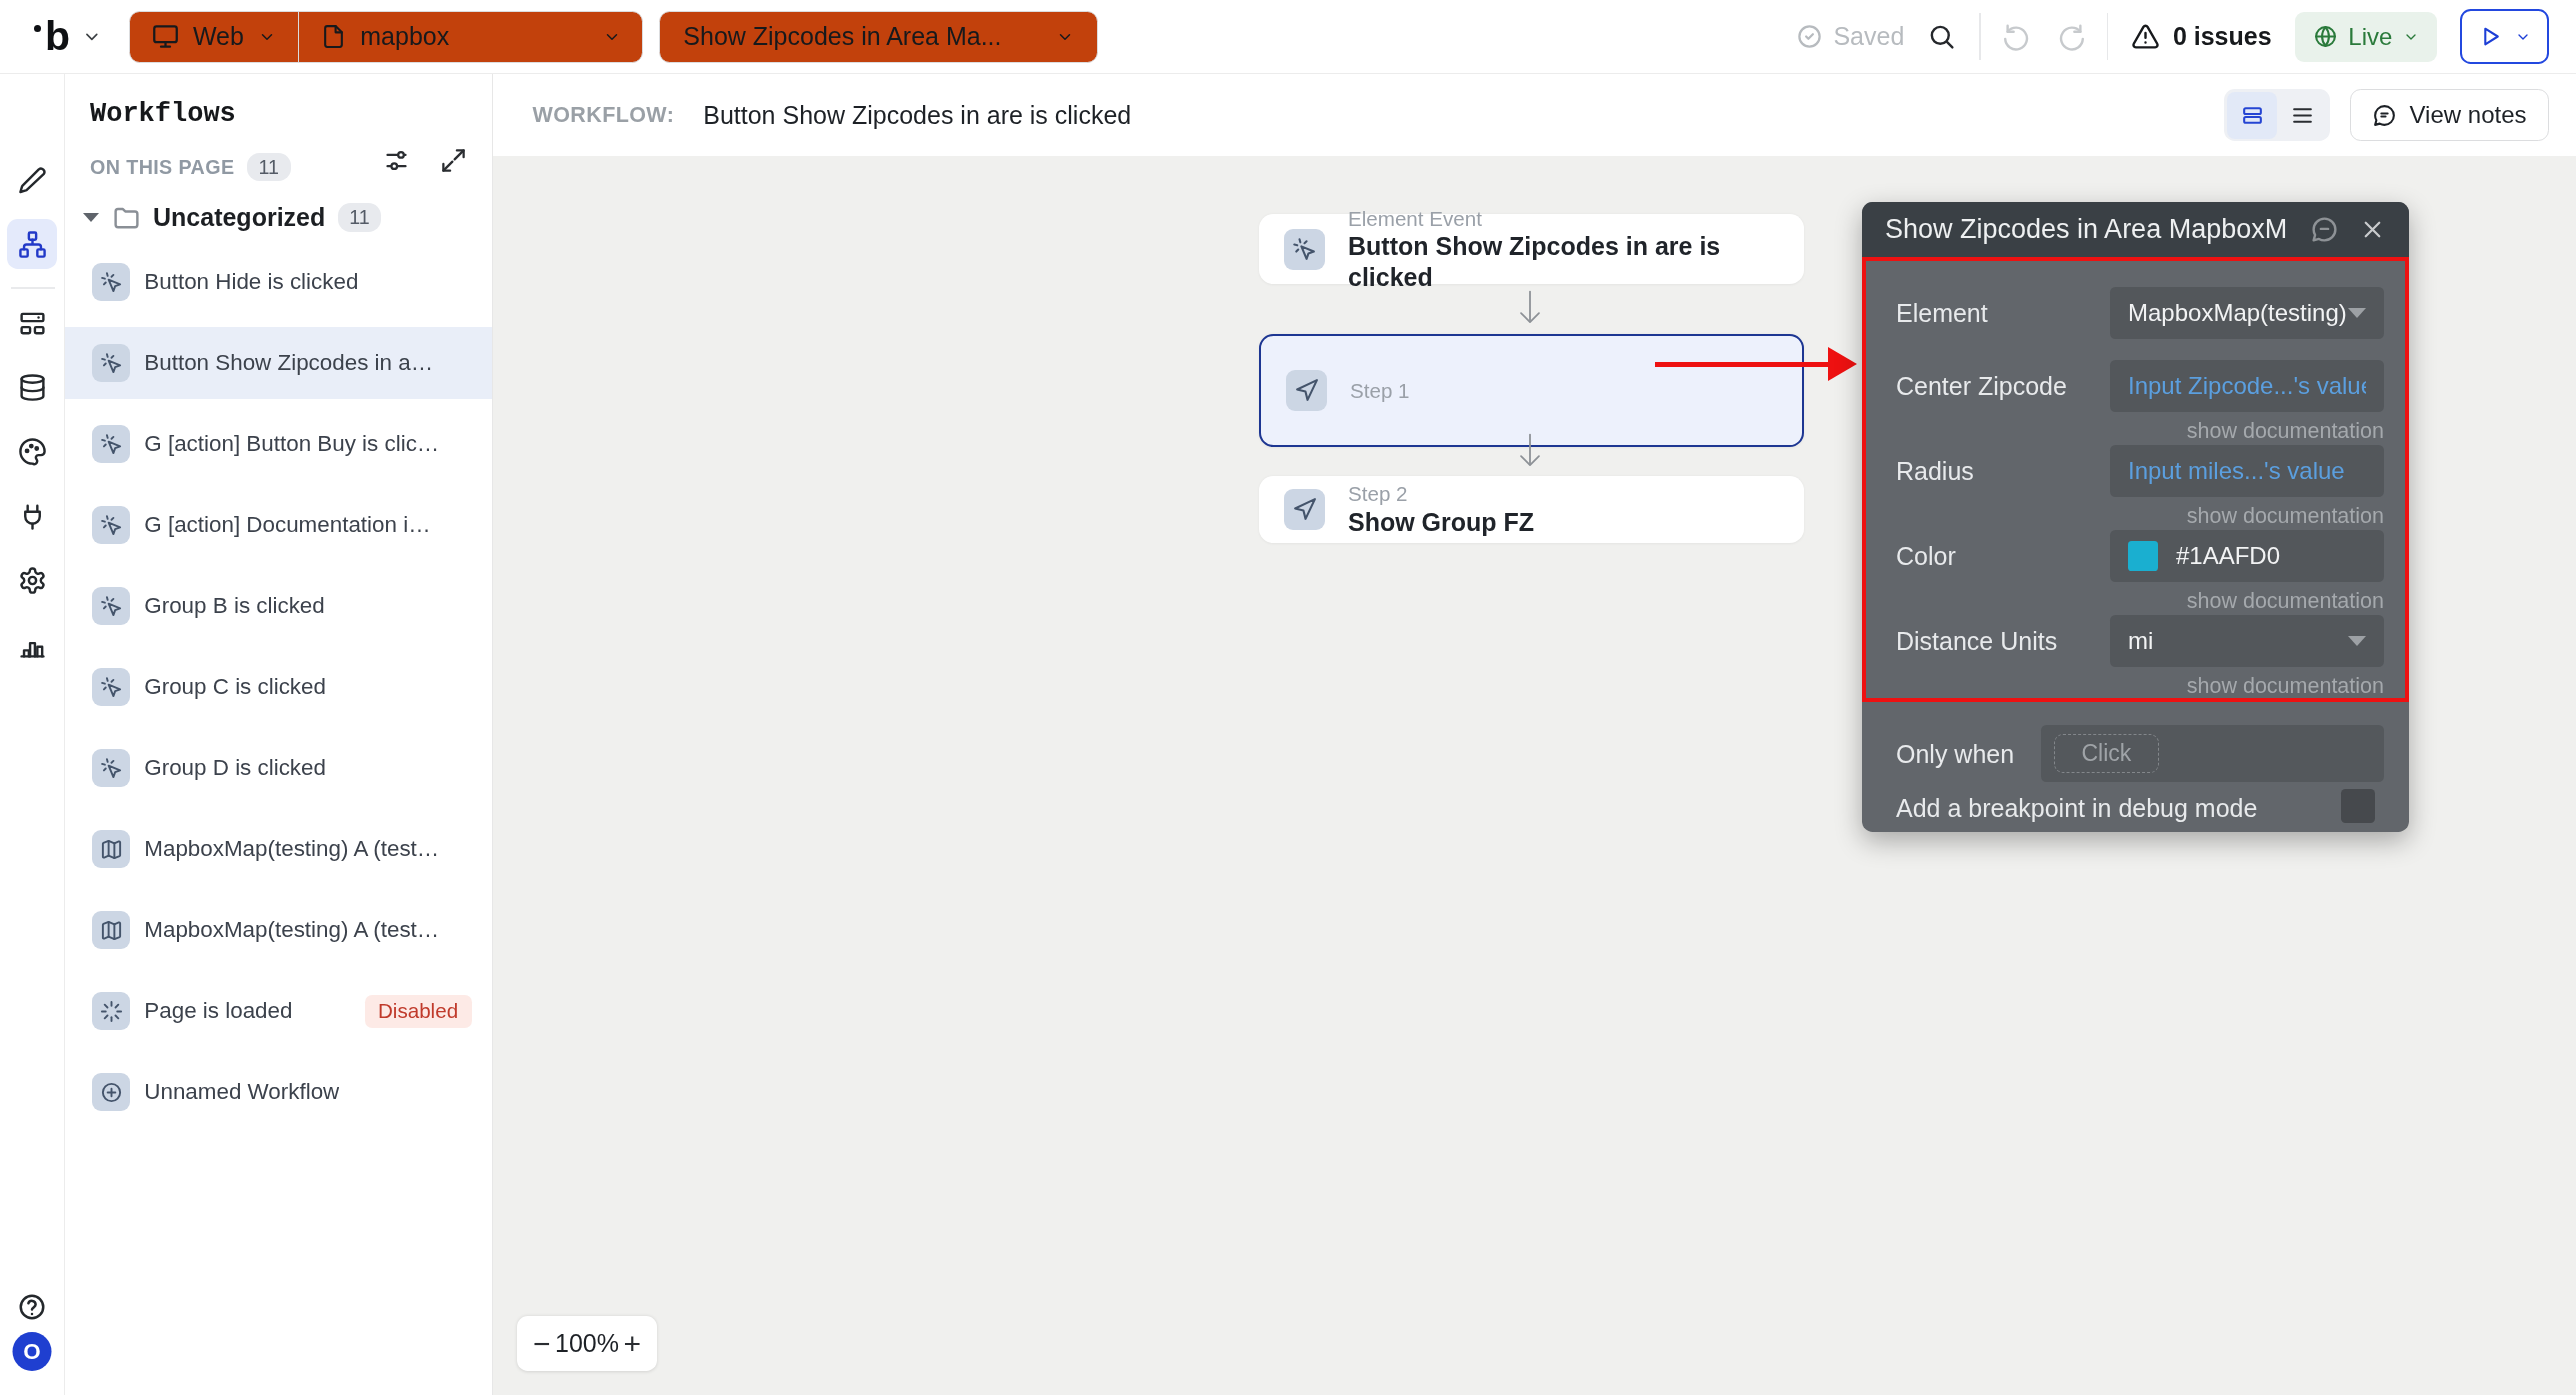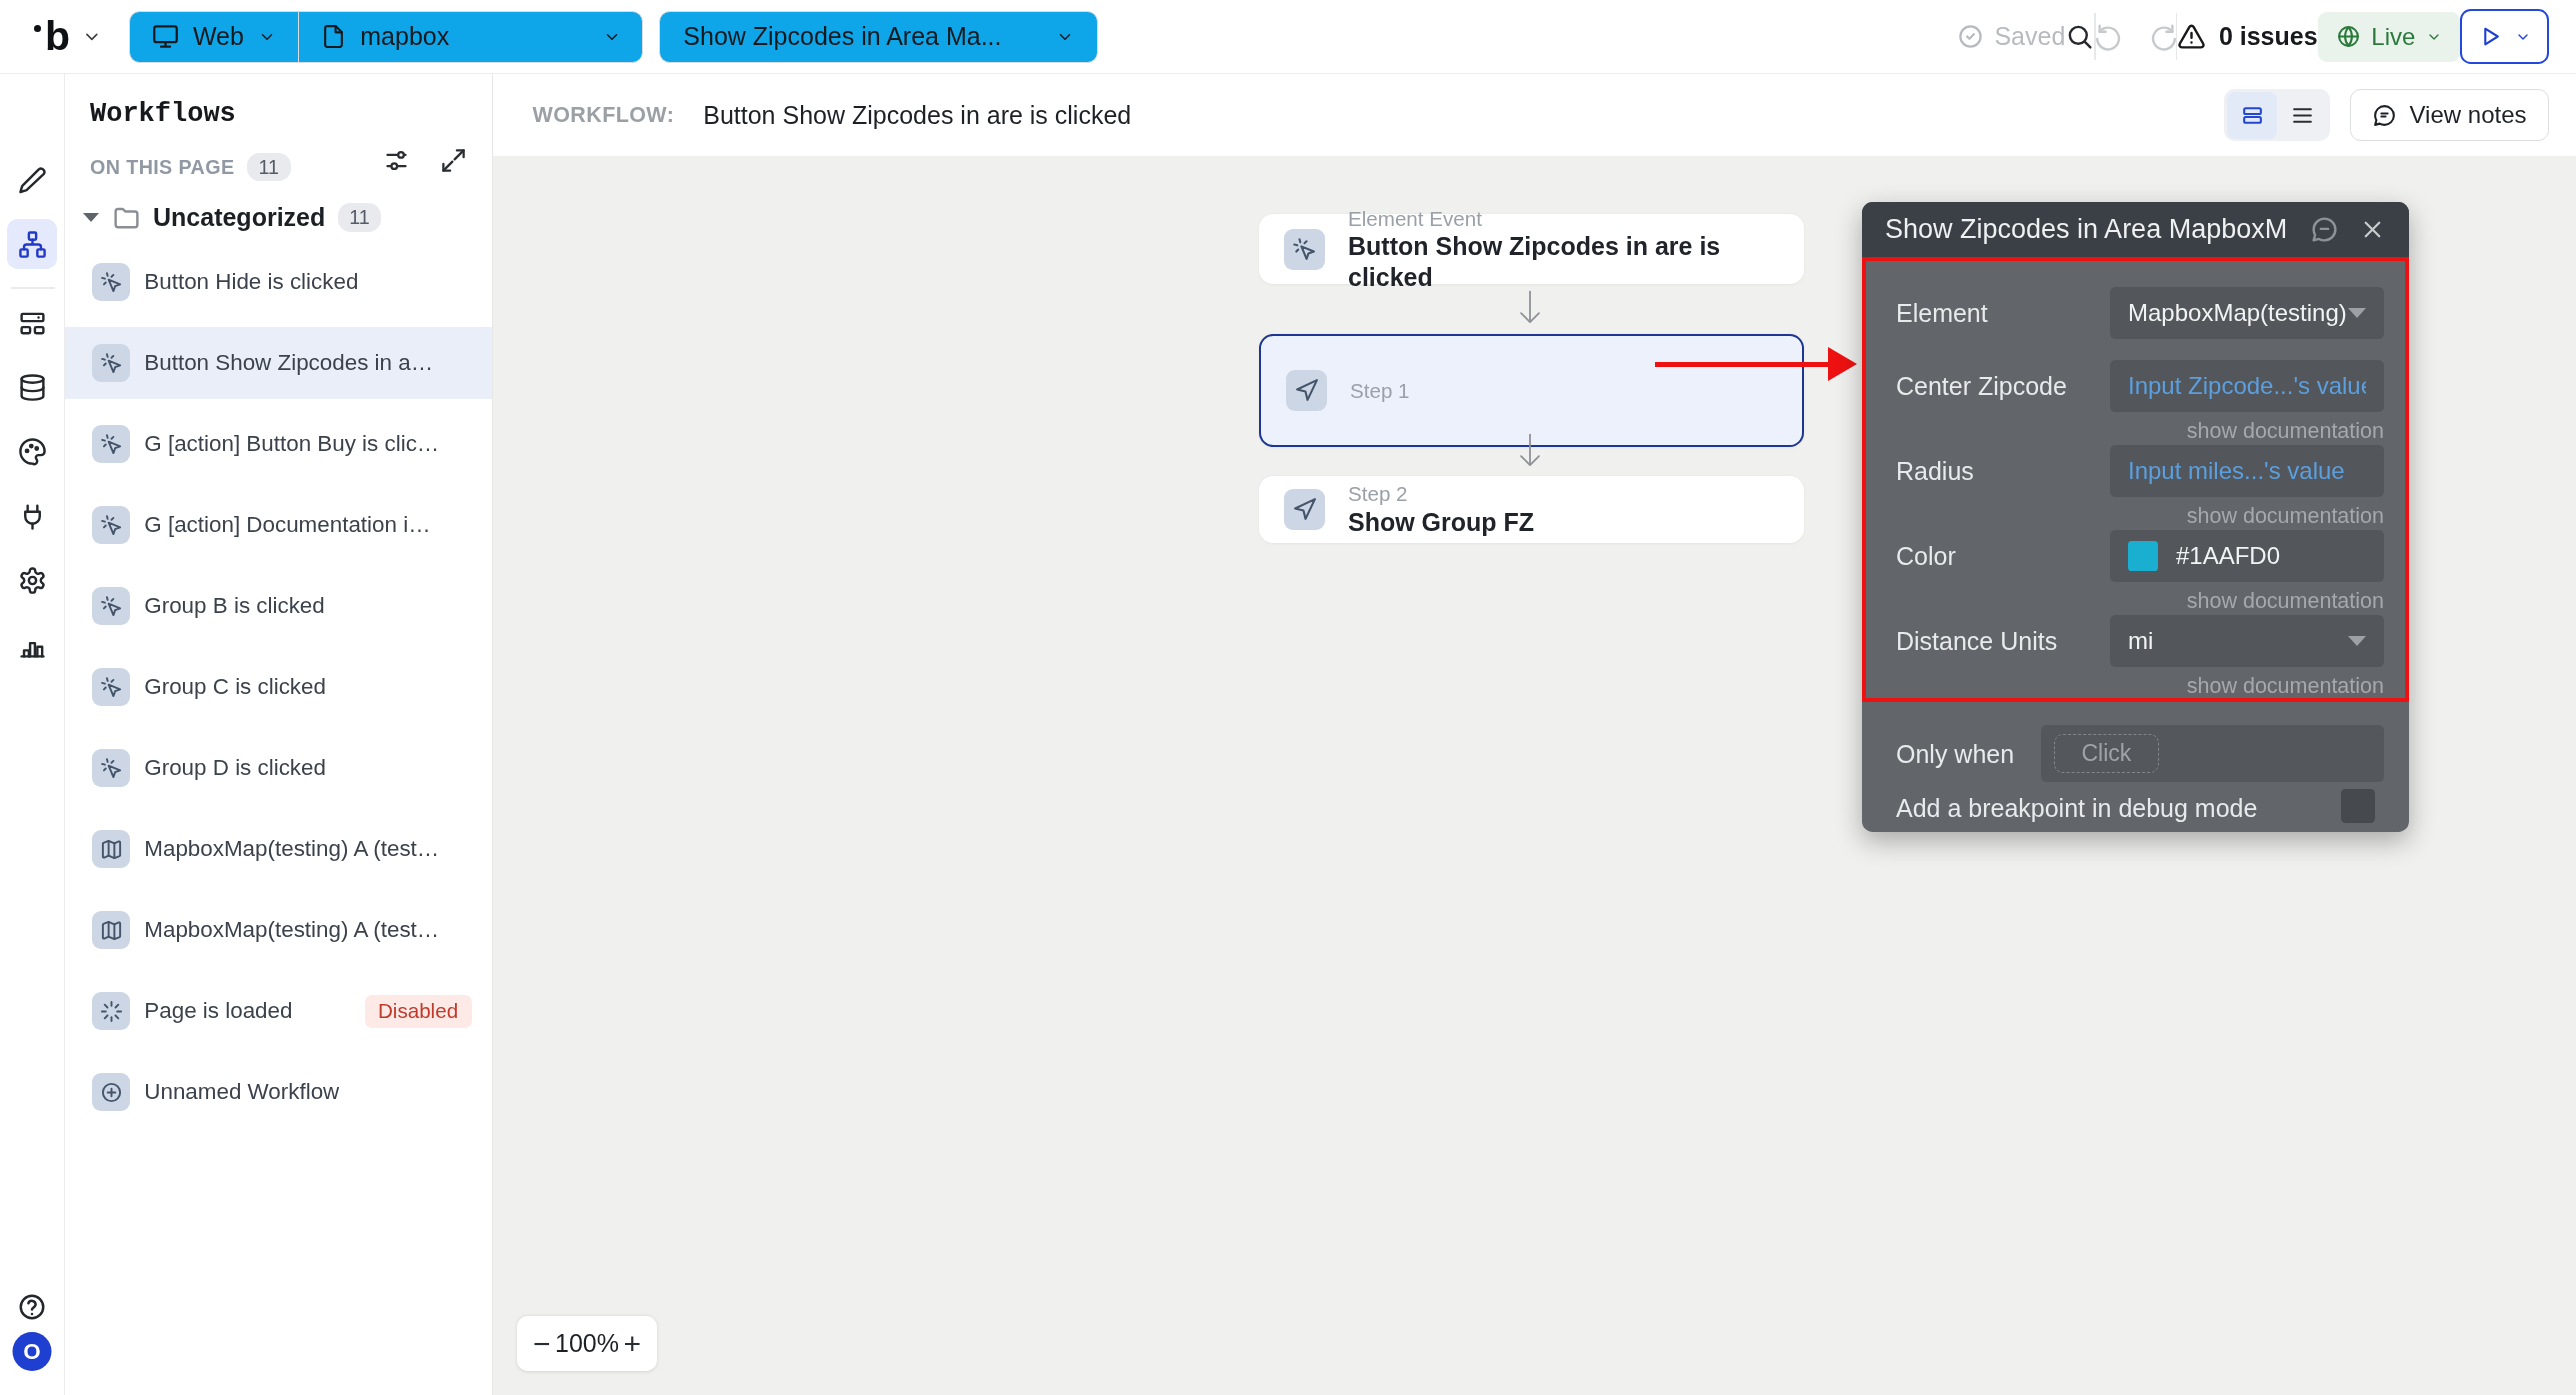--- a/index.html
+++ b/index.html
@@ -10,26 +10,26 @@
   svg.ic { fill:none; stroke:currentColor; stroke-width:2; stroke-linecap:round; stroke-linejoin:round; display:block; }
 
   
   .topbar { position:absolute; left:0; top:0; width:2576px; height:74px; background:#ffffff;
     border-bottom:1.8px solid #ececec; display:flex; align-items:center; padding:0 27px; }
   .logo-wrap { display:flex; align-items:center; gap:12.5px; margin-left:7.2px; }
   .logo { position:relative; font-size:41px; font-weight:700; color:#0f1114; line-height:1; padding-left:10.7px; }
   .logo::before { content:""; position:absolute; left:0; top:9px; width:7.2px; height:7.2px; border-radius:50%; background:#0f1114; }
   .chev { color:#3c4044; }
   .pill { display:flex; align-items:center; height:52px; border:1.8px solid #dbdcde; border-radius:10.7px;
-    font-size:25px; color:#17191c; background:#0ea5e9; }
+    font-size:25px; color:#17191c; background:#c2410c; }
   .pill .seg { display:flex; align-items:center; gap:14.3px; padding:0 21.5px; height:100%; }
   .pill .divider { width:1.8px; height:100%; background:#dbdcde; }
   .combined { margin-left:27px; }
   .single { margin-left:16px; padding:0 23px; gap:54px; justify-content:space-between; min-width:340px; }
-  .tb-right { margin-left:auto; display:flex; align-items:center; }
+  .tb-right { margin-left:auto; display:flex; align-items:center; gap:23px; }
   .saved { display:flex; align-items:center; gap:10.7px; color:#b7bbbf; font-size:25px; }
   .tb-icnbtn { color:#25282c; display:flex; align-items:center; }
   .vdiv { width:1.8px; height:47px; background:#e7e8ea; }
   .undo-redo { display:flex; align-items:center; gap:21.5px; color:#c7cacd; }
   .issues { display:flex; align-items:center; gap:12.5px; font-size:25px; font-weight:600; color:#17191c; }
   .live-pill { display:flex; align-items:center; gap:10.7px; background:#e9f2eb; color:#2a7a3b;
     border-radius:9px; height:50px; padding:0 18px; font-size:24px; font-weight:500; }
   .play-btn { display:flex; align-items:center; justify-content:center; gap:12.5px; width:89px; height:55px;
     border:2.7px solid #2348df; border-radius:10.7px; color:#1d3fd6; background:#fff; }
 

